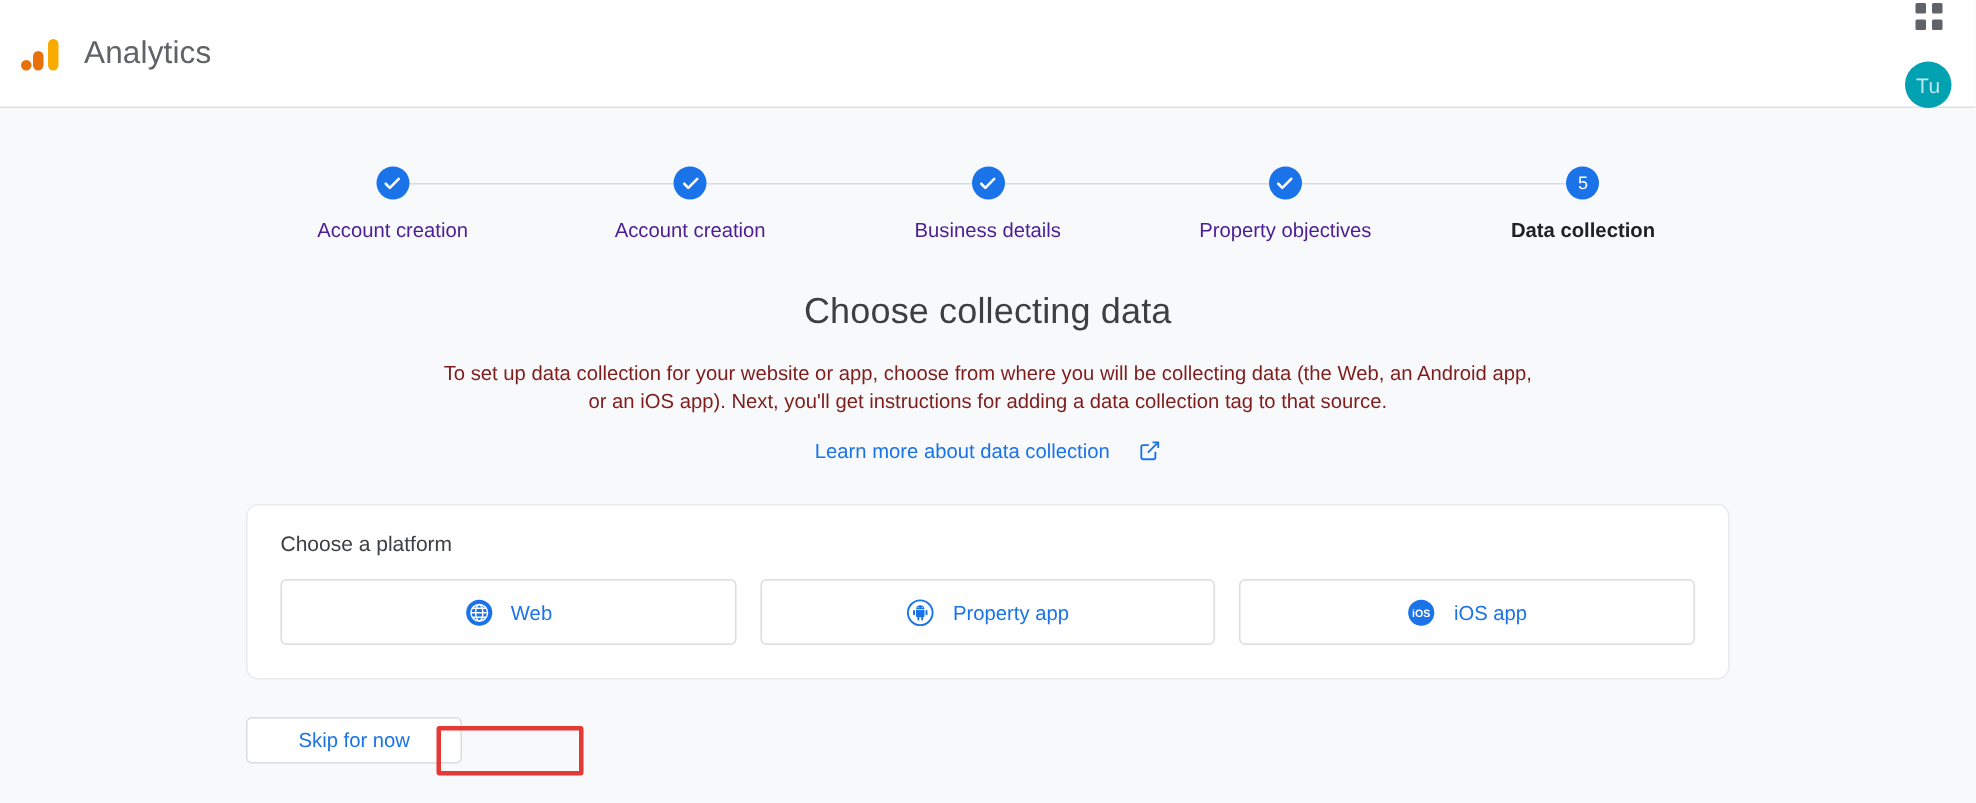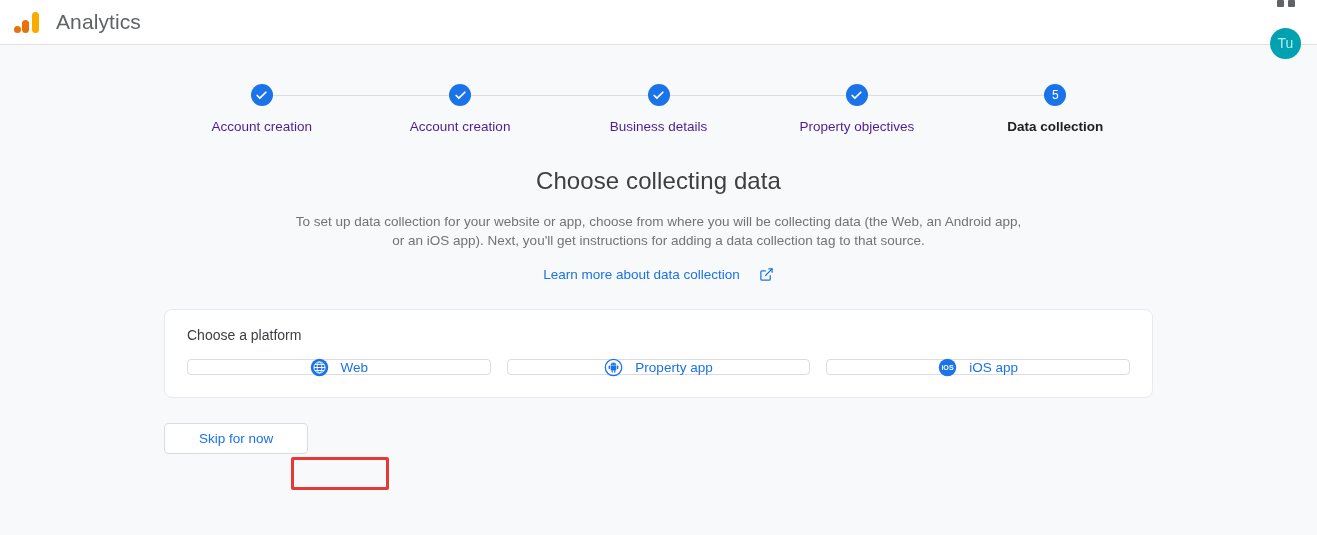--- a/index.html
+++ b/index.html
@@ -11,21 +11,21 @@
   }
 
   body {
     background: #f8f9fa;
     font-family: "Liberation Sans", sans-serif;
     -webkit-font-smoothing: antialiased;
   }
 
   
   .header {
-    height: 45px;
+    height: 72px;
     background: #ffffff;
     border-bottom: 1px solid #e0e0e0;
     display: flex;
     align-items: center;
     padding: 0 16px 0 12px;
     position: relative;
   }
 
   .brand {
     display: flex;
@@ -185,21 +185,21 @@
     color: #3c4043;
     letter-spacing: 0.1px;
   }
 
   .page-desc {
     margin: 17px auto 0;
     width: 730px;
     text-align: center;
     font-size: 13.5px;
     line-height: 19px;
-    color: #737373;
+    color: #7f1d1d;
   }
 
   .learn-more-wrap {
     text-align: center;
     margin-top: 15px;
   }
   .learn-more {
     display: inline-flex;
     align-items: center;
     gap: 19px;
@@ -225,21 +225,21 @@
     margin-bottom: 16px;
   }
 
   .platform-row {
     display: flex;
     gap: 16px;
   }
 
   .platform-btn {
     flex: 1;
-    height: 16px;
+    height: 44px;
     border: 1px solid #dadce0;
     border-radius: 4px;
     background: #ffffff;
     display: flex;
     align-items: center;
     justify-content: center;
     gap: 12px;
     cursor: pointer;
     font-size: 13.5px;
     color: #1a73e8;

